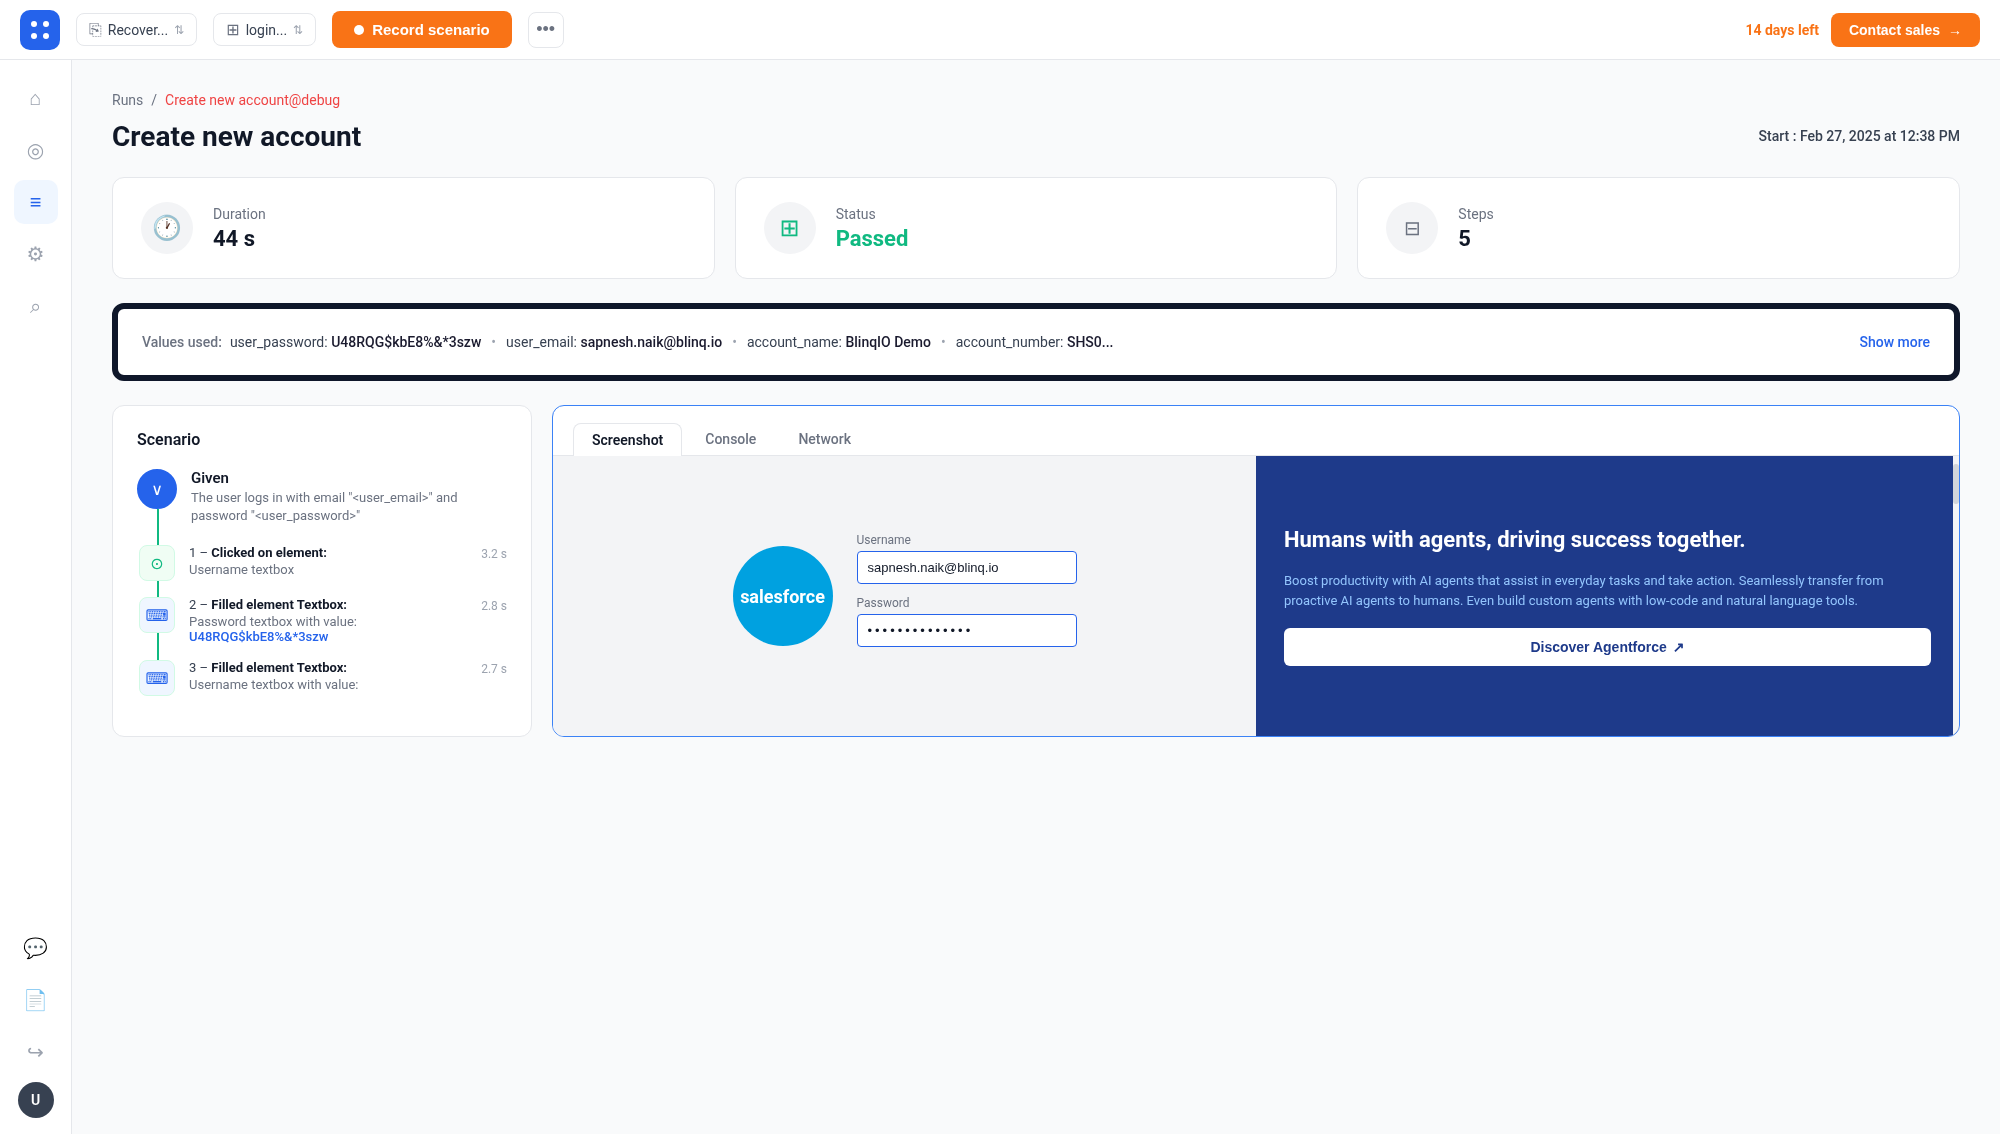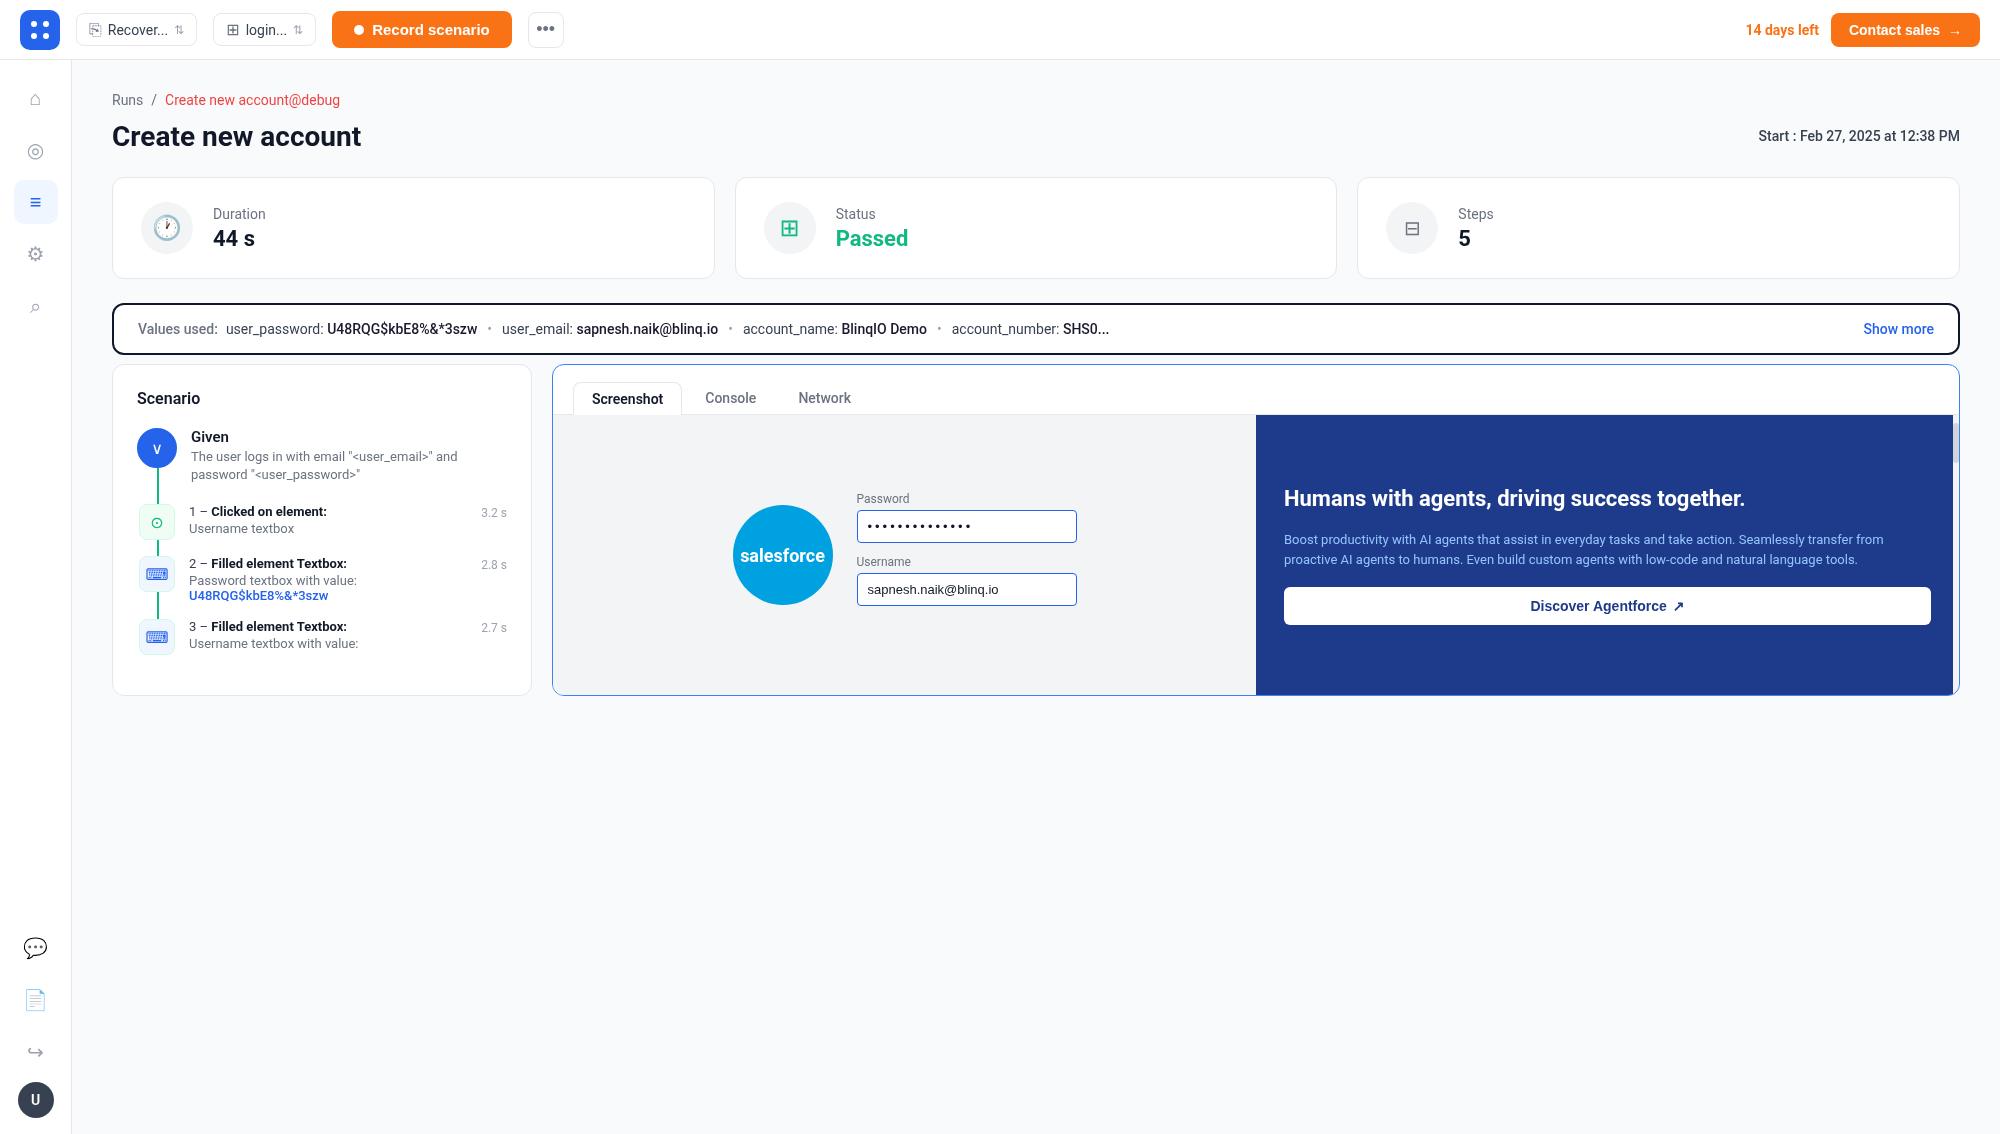--- a/index.html
+++ b/index.html
@@ -87,22 +87,22 @@
     .stat-icon {
       width: 52px; height: 52px; border-radius: 50%; background: #f3f4f6;
       display: flex; align-items: center; justify-content: center; font-size: 22px; flex-shrink: 0;
     }
     .stat-label { font-size: 14px; color: #6b7280; margin-bottom: 4px; }
     .stat-value { font-size: 22px; font-weight: 700; color: #111827; }
     .stat-value.passed { color: #10b981; }
 
     
     .values-bar {
-      background: #fff; border: 2px solid #0f172a; border-radius: 12px;
-      padding: 16px 24px; margin-bottom: 9px;
+      background: #fff; border: 6px solid #0f172a; border-radius: 12px;
+      padding: 25px 24px; margin-bottom: 24px;
       display: flex; align-items: center; gap: 8px; font-size: 14px; overflow: hidden;
     }
     .values-label { color: #6b7280; font-weight: 500; white-space: nowrap; flex-shrink: 0; }
     .values-content { display: flex; align-items: center; gap: 6px; overflow: hidden; flex: 1; }
     .value-pair { white-space: nowrap; color: #374151; }
     .value-pair .key { color: #374151; }
     .value-pair .val { color: #1a1a2e; font-weight: 500; }
     .value-sep { color: #9ca3af; margin: 0 4px; }
     .show-more { color: #2563eb; font-weight: 500; cursor: pointer; white-space: nowrap; flex-shrink: 0; margin-left: 8px; }
 
@@ -418,26 +418,26 @@
       </div>
       <div class="panel-content">
         <div class="sf-screenshot">
 
           <div class="sf-left">
             <div class="sf-logo">
               <span class="sf-logo-text">salesforce</span>
             </div>
             <div class="sf-form">
               <div class="sf-field">
+                <label>Username</label>
+                <input class="sf-input" type="text" readonly="" value="sapnesh.naik@blinq.io" style="">
+              </div>
+              <div class="sf-field">
                 <label>Password</label>
                 <input class="sf-input pwd" type="text" readonly="" value="••••••••••••••" style="">
-              </div>
-              <div class="sf-field">
-                <label>Username</label>
-                <input class="sf-input" type="text" readonly="" value="sapnesh.naik@blinq.io" style="">
               </div>
             </div>
           </div>
 
           <div class="sf-right">
             <div class="sf-headline">Humans with agents, driving success together.</div>
             <div class="sf-body">Boost productivity with AI agents that assist in everyday tasks and take action. Seamlessly transfer from proactive AI agents to humans. Even build custom agents with low-code and natural language tools.</div>
             <button class="sf-discover-btn">
               <span>Discover Agentforce</span>
               <span>↗</span>

